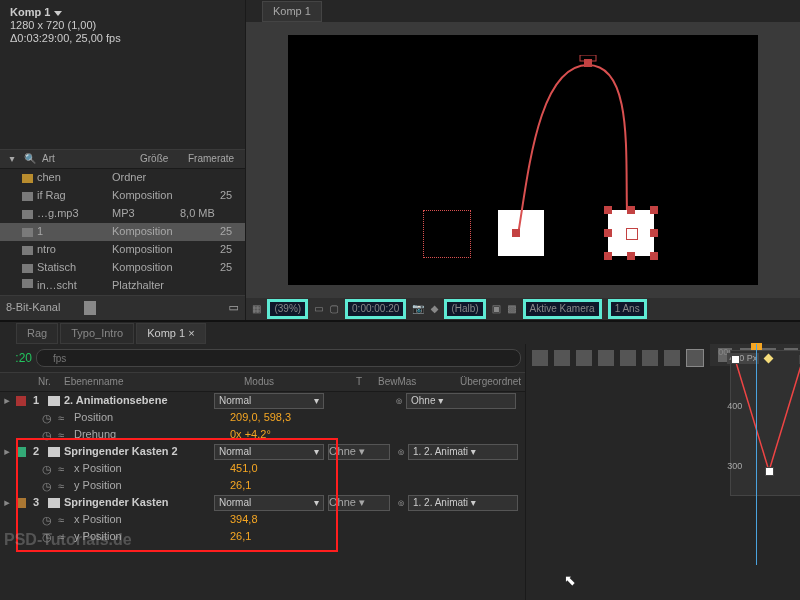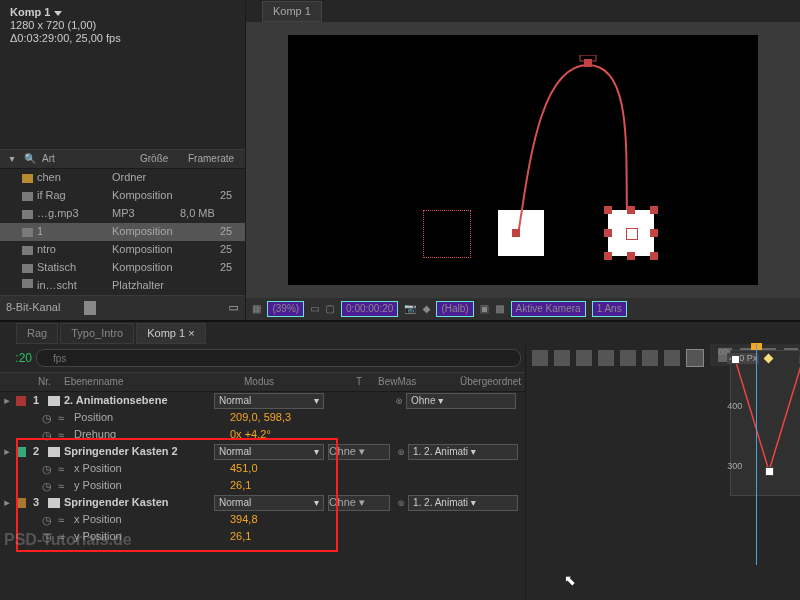--- a/index.html
+++ b/index.html
@@ -26,21 +26,21 @@
 .tab{padding:3px 10px;background:#333;border:1px solid #444;font-size:11px}
 .canvas-wrap{flex:1;display:flex;align-items:center;justify-content:center;background:#3a3a3a}
 .canvas{width:470px;height:250px;background:#000;position:relative}
 .box-dotted{position:absolute;left:135px;top:175px;width:46px;height:46px;border:1px dotted #d95050}
 .box-white{position:absolute;left:210px;top:175px;width:46px;height:46px;background:#fff}
 .box-sel{position:absolute;left:320px;top:175px;width:46px;height:46px;background:#fff}
 .handle{position:absolute;width:8px;height:8px;background:#c34242}
 .box-sel .h1{top:-4px;left:-4px}.box-sel .h2{top:-4px;left:19px}.box-sel .h3{top:-4px;right:-4px}.box-sel .h4{top:19px;left:-4px}.box-sel .h5{top:19px;right:-4px}.box-sel .h6{bottom:-4px;left:-4px}.box-sel .h7{bottom:-4px;left:19px}.box-sel .h8{bottom:-4px;right:-4px}
 .arcpath{position:absolute;left:210px;top:20px;width:180px;height:200px}
 .viewer-footer{height:22px;display:flex;align-items:center;background:#2f2f2f;border-top:1px solid #3a3a3a;padding:0 6px;gap:6px;font-size:10px;color:#888}
-.vf-box{border:1px solid #5eead4;padding:1px 4px;background:#4c1d95}
+.vf-box{border:3px solid #5eead4;padding:1px 4px;background:#0f172a}
 .timeline-pane{flex:1;display:flex;flex-direction:column;background:#262626;border-top:2px solid #111}
 .tl-tabs{height:22px;display:flex;align-items:flex-end;padding-left:16px}
 .tl-tab{padding:3px 10px;background:#2b2b2b;border:1px solid #3a3a3a;font-size:11px;margin-right:2px;color:#888}
 .tl-tab.act{background:#333;color:#ccc}
 .tl-main{display:flex;flex:1}
 .tl-left{width:580px;display:flex;flex-direction:column}
 .tl-search{height:28px;display:flex;align-items:center;padding:0 4px;gap:4px}
 .tc{color:#22c55e;font-size:12px;text-align:right;width:28px}
 .srch{flex:1;height:16px;background:#1e1e1e;border:1px solid #444;border-radius:8px;color:#aaa;font-size:10px;padding:0 16px}
 .tl-cols{height:18px;display:flex;align-items:center;font-size:10px;color:#888;background:#2a2a2a;border-top:1px solid #3a3a3a;border-bottom:1px solid #1a1a1a}

